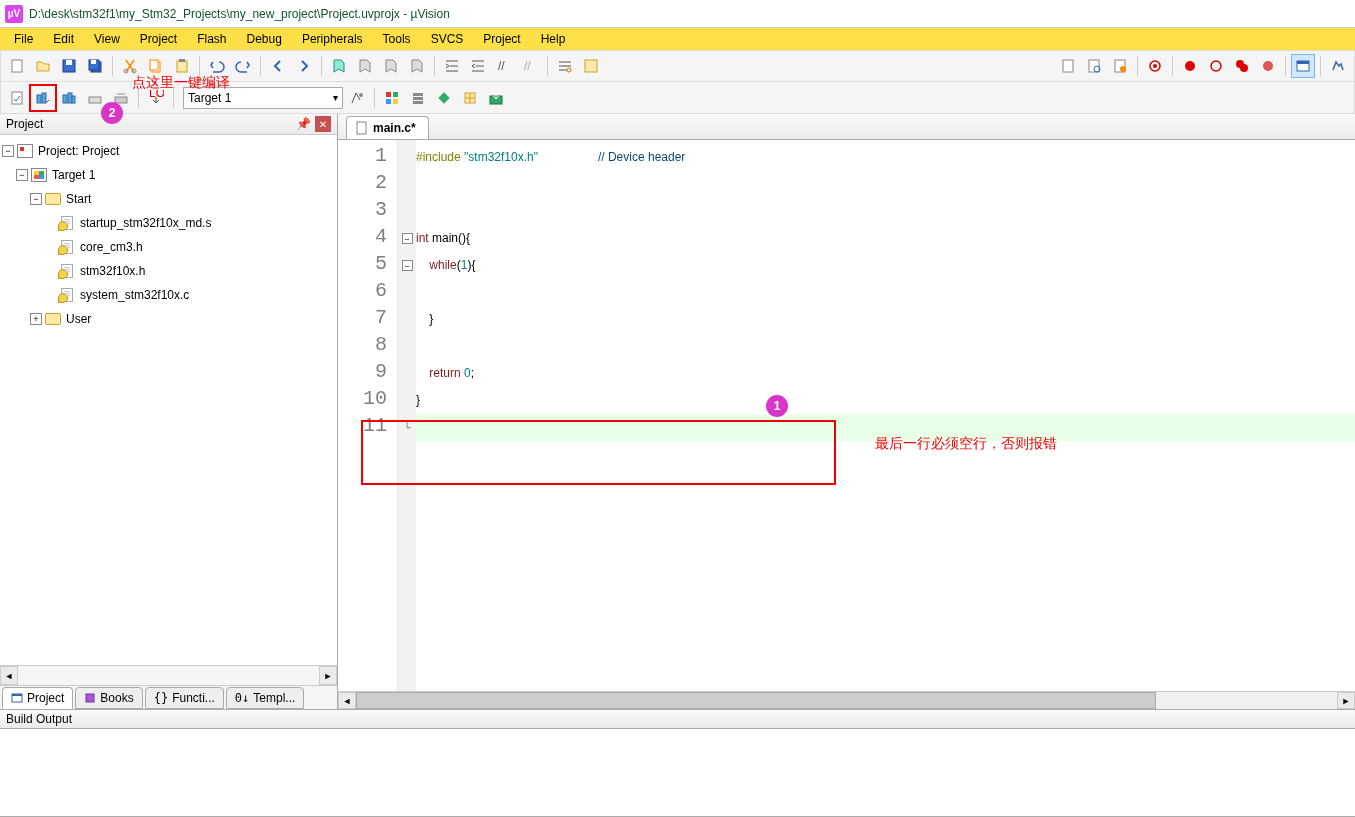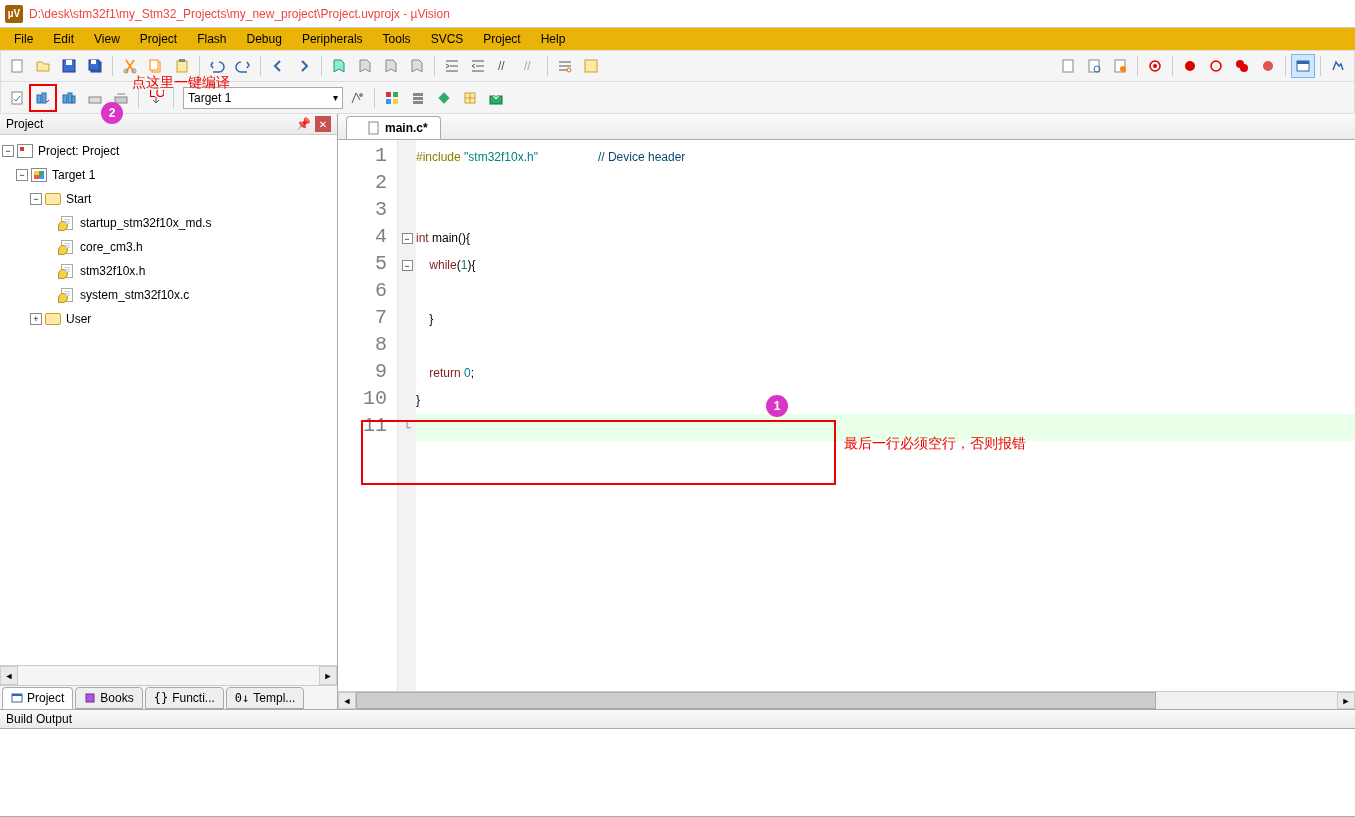--- a/index.html
+++ b/index.html
@@ -1,20 +1,20 @@
 <!DOCTYPE html>
 <html><head>
 <meta charset="utf-8">
 <style>
 * { margin: 0; padding: 0; box-sizing: border-box; font-family: "Segoe UI", Tahoma, sans-serif; font-size: 12px; }
 body { background: #f0f0f0; width: 1355px; height: 817px; overflow: hidden; display: flex; flex-direction: column; }
 .titlebar { height: 28px; background: #fff; display: flex; align-items: center; padding: 0 5px; border-bottom: 1px solid #ccc; }
-.app-icon { width: 18px; height: 18px; background: #a16207; border-radius: 2px; margin-right: 6px; display: flex; align-items: center; justify-content: center; color: #fff; font-weight: bold; font-size: 10px; }
-.title-text { color: #ef4444; }
-.menubar { height: 22px; background: #eab308; display: flex; align-items: center; padding: 0 4px; }
+.app-icon { width: 18px; height: 18px; background: #d946ef; border-radius: 2px; margin-right: 6px; display: flex; align-items: center; justify-content: center; color: #fff; font-weight: bold; font-size: 10px; }
+.title-text { color: #14532d; }
+.menubar { height: 22px; background: #fde047; display: flex; align-items: center; padding: 0 4px; }
 .menu-item { padding: 2px 10px; cursor: default; }
 .toolbar { height: 32px; background: #f5f5f5; border: 1px solid #ddd; display: flex; align-items: center; padding: 0 4px; gap: 2px; }
 .toolbar2 { height: 32px; background: #f5f5f5; border-left: 1px solid #ddd; border-right: 1px solid #ddd; border-bottom: 1px solid #ddd; display: flex; align-items: center; padding: 0 4px; gap: 2px; position: relative; }
 .tool-btn { width: 24px; height: 24px; display: flex; align-items: center; justify-content: center; border: 1px solid transparent; cursor: pointer; }
 .tool-sep { width: 1px; height: 20px; background: #ccc; margin: 0 3px; }
 .tool-spacer { flex: 1; }
 .target-dropdown { width: 160px; height: 22px; border: 1px solid #aaa; background: #fff; display: flex; align-items: center; padding: 0 4px; margin-left: 4px; }
 .target-dropdown::after { content: "▾"; margin-left: auto; font-size: 10px; }
 .body-area { flex: 1; display: flex; min-height: 0; }
 .left-panel { width: 338px; display: flex; flex-direction: column; border-right: 1px solid #aaa; background: #fff; }
@@ -35,21 +35,21 @@
 .target-icon { width: 16px; height: 14px; background: #fff; border: 1px solid #888; position: relative; }
 .target-icon::after { content:""; position:absolute; inset:2px; background:conic-gradient(#3a6 0 25%,#39f 0 50%,#f53 0 75%,#fc3 0); }
 .bottom-tabs { height: 24px; background: #f5f5f5; border-top: 1px solid #ccc; display: flex; align-items: flex-end; gap: 2px; padding: 0 2px; }
 .btab { height: 22px; padding: 0 8px; display: flex; align-items: center; gap: 4px; border: 1px solid #aaa; border-top-left-radius: 4px; border-top-right-radius: 4px; background: #eee; font-size: 11px; }
 .btab.active { background: #fff; border-bottom-color: #fff; }
 .hscroll { height: 20px; background: #f0f0f0; border-top: 1px solid #ccc; display: flex; }
 .hscroll .arr { width: 18px; display:flex; align-items:center; justify-content:center; border:1px solid #ccc; font-size:9px; background:#eaeaea; }
 .hscroll .track { flex:1; background:#f5f5f5; }
 .editor-panel { flex: 1; display: flex; flex-direction: column; min-width: 0; }
 .tab-strip { height: 26px; background: linear-gradient(#fafafa,#ececec); border-bottom: 1px solid #aaa; display: flex; align-items: flex-end; padding-left: 8px; }
-.file-tab { height: 23px; background: #fff; border: 1px solid #aaa; border-bottom: none; border-top-left-radius: 4px; border-top-right-radius: 4px; display: flex; align-items: center; padding: 0 12px 0 20px; gap: 4px; }
+.file-tab { height: 23px; background: #fff; border: 1px solid #aaa; border-bottom: none; border-top-left-radius: 4px; border-top-right-radius: 4px; display: flex; align-items: center; padding: 0 12px 0 8px; gap: 4px; }
 .editor { flex: 1; display: flex; background: #fff; position: relative; overflow: hidden; }
 .gutter { width: 60px; background: #fff; border-right: 1px solid #e5e5e5; padding-top: 4px; }
 .gutter .ln { height: 27px; text-align: right; padding-right: 10px; font-family: "Courier New", monospace; font-size: 20px; color: #808080; }
 .fold-col { width: 18px; background: #f2f2f2; padding-top: 4px; }
 .fold-col .fc { height: 27px; display: flex; align-items: center; justify-content: center; }
 .fold-box { width: 11px; height: 11px; border: 1px solid #888; background: #fff; display: flex; align-items: center; justify-content: center; font-size: 9px; }
 .code { flex: 1; padding-top: 4px; font-family: "Courier New", monospace; font-size: 20px; line-height: 27px; position: relative; }
 .code-line { height: 27px; white-space: pre; }
 .kw { color: #7f1d1d; }
 .pp { color: #808000; }
@@ -515,21 +515,21 @@
           <div class="fc"></div>
           <div class="fc"></div>
           <div class="fc"></div>
           <div class="fc">
             <span style="font-family:monospace;color:#888">└</span>
           </div>
         </div>
       <div class="code" id="code">
         <div class="red-box" style="left:-55px;top:280px;width:475px;height:65px"></div>
         <div class="badge" style="left:350px;top:255px">1</div>
-        <div class="annotation" style="left:428px;top:290px">最后一行必须空行，否则报错</div>
+        <div class="annotation" style="left:459px;top:290px">最后一行必须空行，否则报错</div>
       <div class="code-line"><span class="pp">#include</span> <span class="str">"stm32f10x.h"</span>                  <span class="cmt">// Device header</span></div>
           <div class="code-line">&nbsp;</div>
           <div class="code-line">&nbsp;</div>
           <div class="code-line"><span class="kw">int</span> main(){</div>
           <div class="code-line">    <span class="kw">while</span>(<span class="num">1</span>){</div>
           <div class="code-line">&nbsp;</div>
           <div class="code-line">    }</div>
           <div class="code-line">&nbsp;</div>
           <div class="code-line">    <span class="kw">return</span> <span class="num">0</span>;</div>
           <div class="code-line">}</div>

